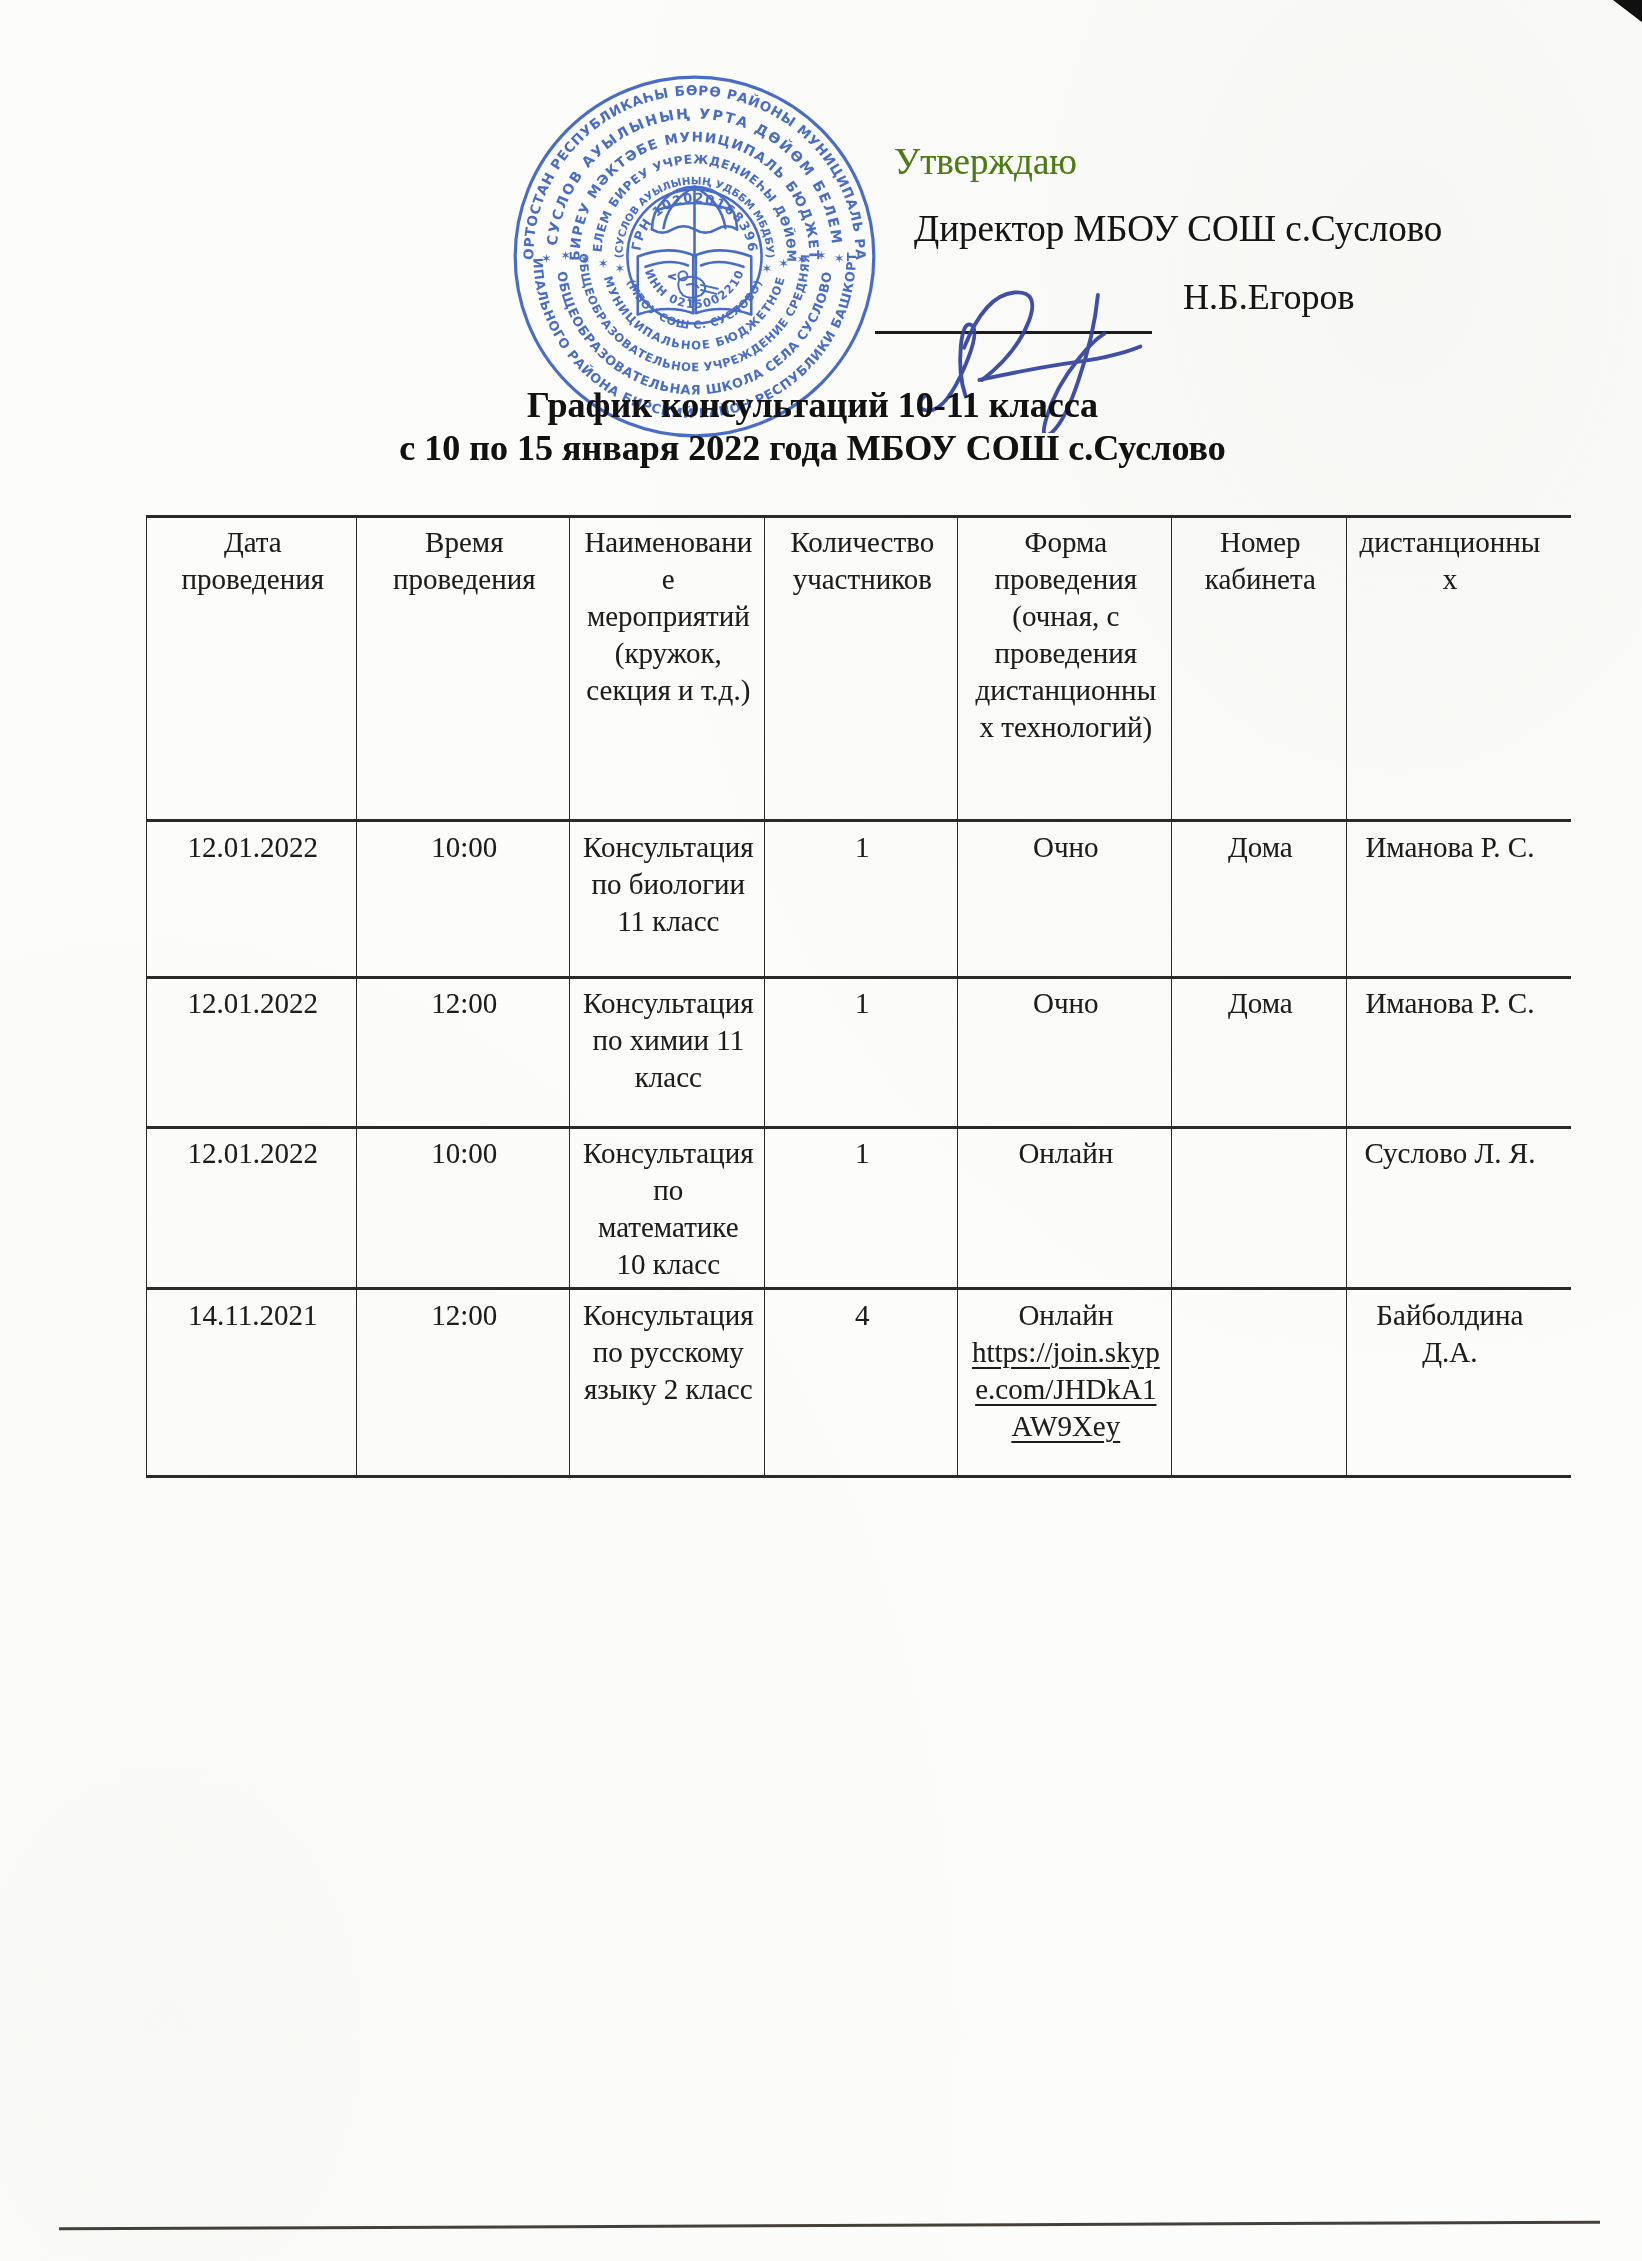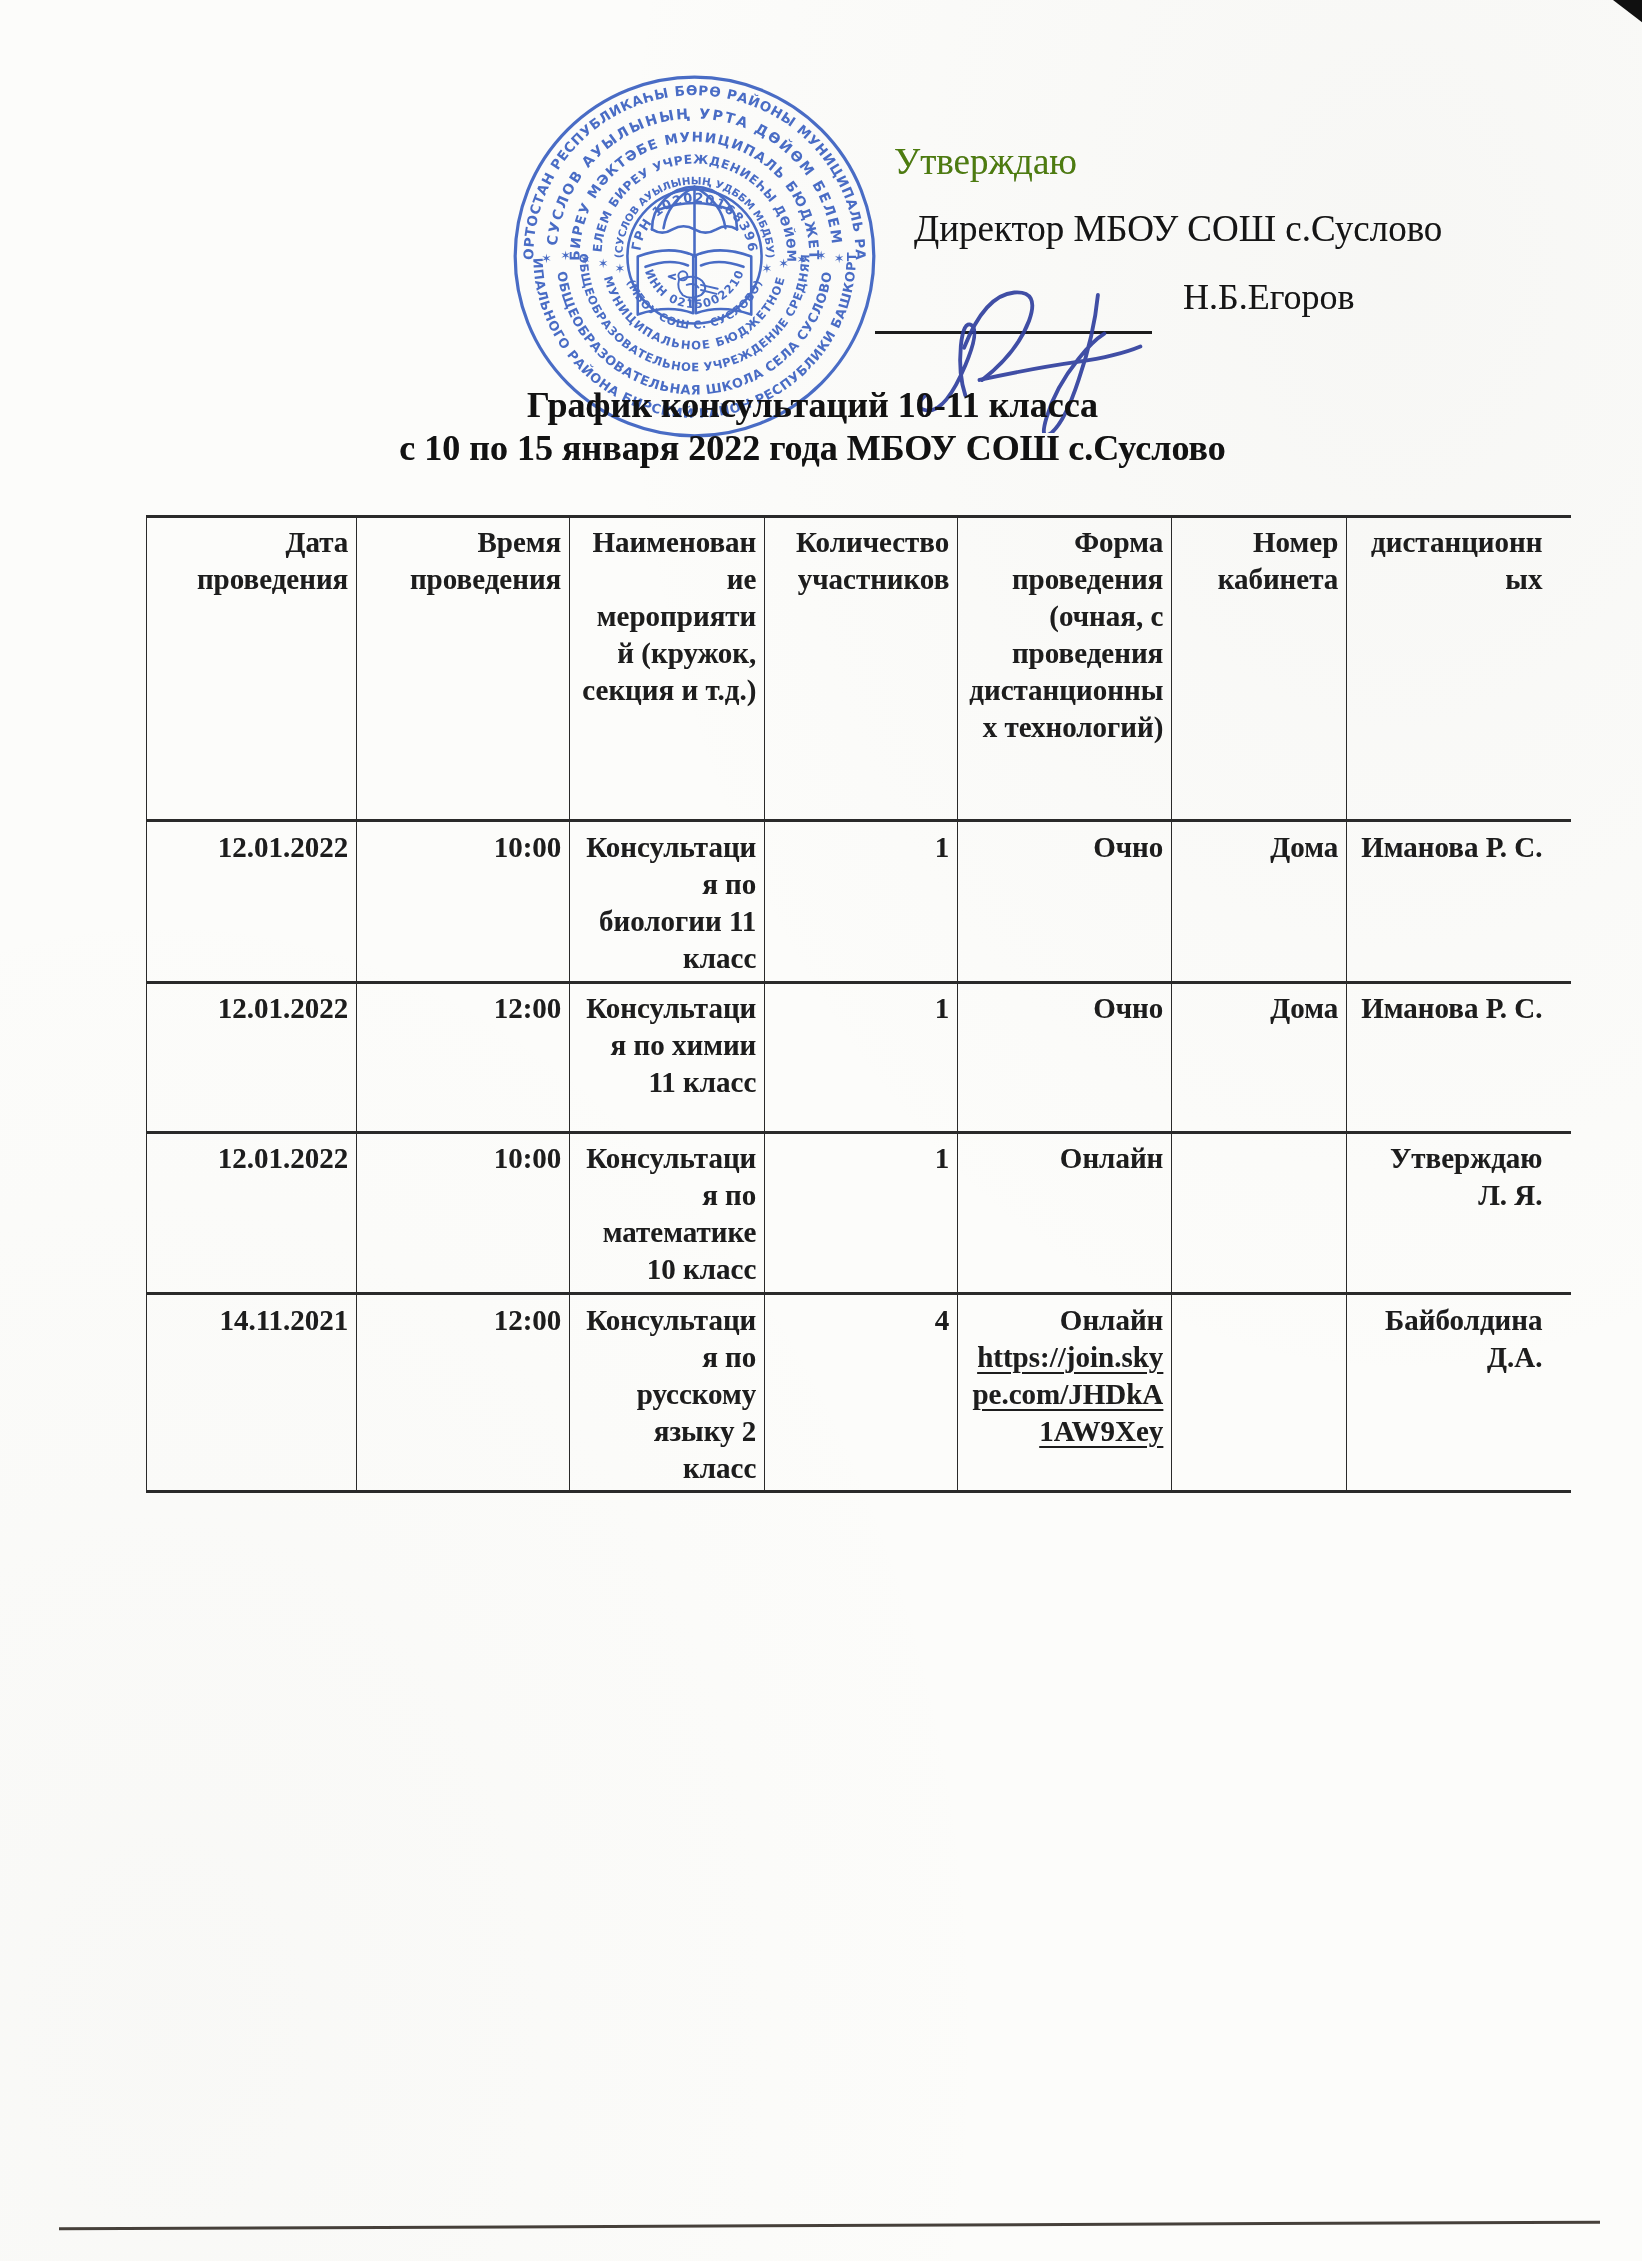--- a/index.html
+++ b/index.html
@@ -40,21 +40,21 @@
     text-shadow:0 0 0.6px rgba(20,20,20,.4);}
 
   
   .sched-wrap{position:absolute;left:146px;top:515px;}
   table.sched{border-collapse:collapse;table-layout:fixed;width:1422px;
     font-size:29px;line-height:37px;color:#1d1d1d;
     text-shadow:0 0 0.6px rgba(40,40,40,.3);}
   table.sched td, table.sched th{
     border:1.9px solid #2a2a2a;
     border-top-width:3.2px;border-bottom-width:3.2px;
-    vertical-align:top;text-align:right;font-weight:bold;
+    vertical-align:top;text-align:center;font-weight:normal;
     padding:6.4px 7.7px 3.9px 10.3px;
     overflow-wrap:break-word;word-wrap:break-word;
   }
   table.sched td:last-child, table.sched th:last-child{border-right:none;padding-right:28px;}
   table.sched tr.hdr th{height:291px;}
   table.sched tr.r0 td{height:143px;}
   table.sched tr.r1 td{height:137px;}
   table.sched tr.r2 td{height:139px;}
   table.sched tr.r3 td{height:215px;}
   table.sched tr.r4 td{height:162px;}
@@ -198,21 +198,21 @@
       <td>Иманова Р. С.</td>
     </tr>
 
     <tr class="r2">
       <td>12.01.2022</td>
       <td>10:00</td>
       <td>Консультация по математике 10 класс</td>
       <td>1</td>
       <td><span class="form-line">Онлайн</span><span class="lnk"></span></td>
       <td></td>
-      <td>Утверждаю Л. Я.</td>
+      <td>Суслово Л. Я.</td>
     </tr>
 
 
 
     <tr class="r5">
       <td>14.11.2021</td>
       <td>12:00</td>
       <td>Консультация по русскому языку 2 класс</td>
       <td>4</td>
       <td><span class="form-line">Онлайн</span><span class="lnk">https://join.skype.com/JHDkA1AW9Xey</span></td>

